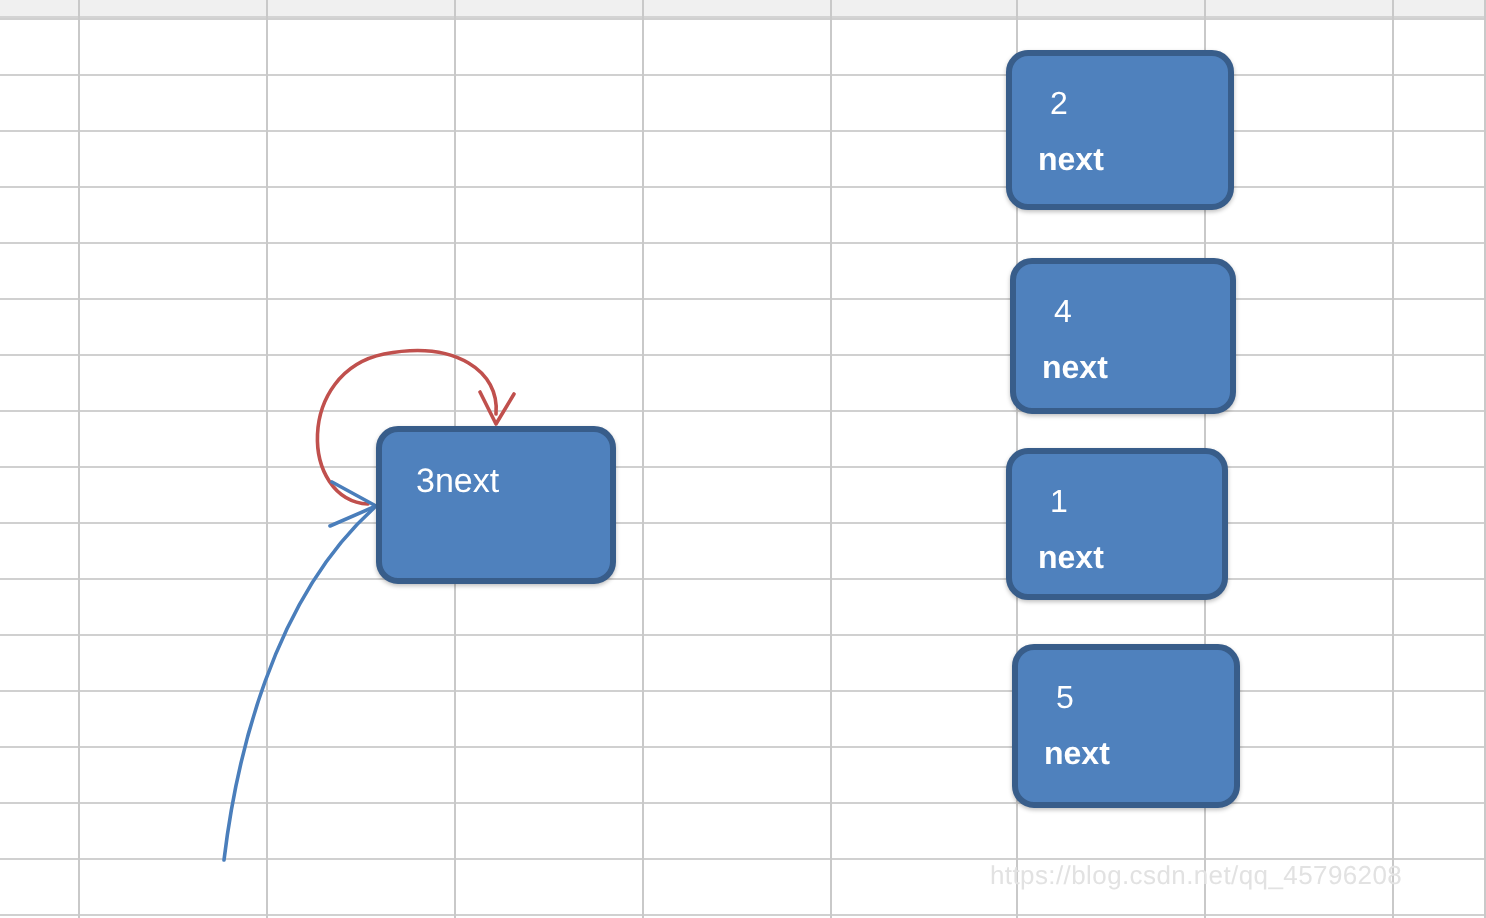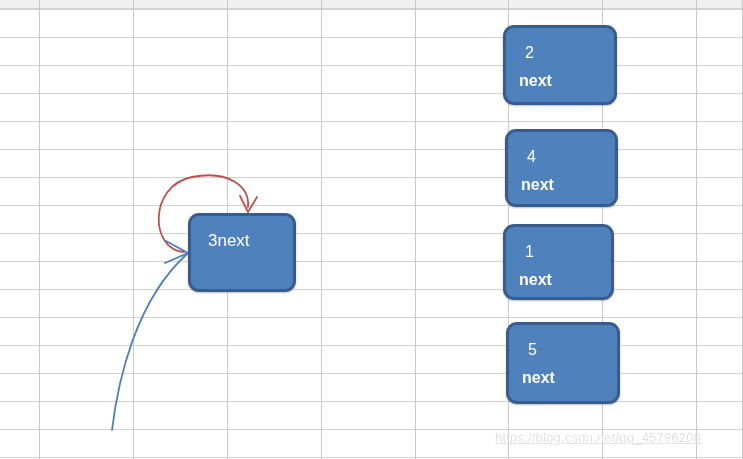--- a/index.html
+++ b/index.html
@@ -90,21 +90,20 @@
   #watermark {
     position: absolute;
     z-index: 3;
     left: 495px;
     top: 430px;
     font-size: 13px;
     letter-spacing: 0.2px;
     color: #e2e2e2;
     white-space: nowrap;
     user-select: none;
-    text-decoration: underline;
   }
 </style>
 </head>
 <body>
 
 <div id="canvas">
 
   <div id="grid-layer">
     <div class="grid-top-strip"></div>
   <div class="grid-hline" style="top: 9px; background: rgb(208, 208, 208);"></div>
@@ -139,21 +138,21 @@
     <g>
       <path id="red-path" fill="none" stroke="#c0504d" stroke-width="1.8" stroke-linecap="round" d="M 184 252 C 150 250 148 186 192 177 C 228 170 250 186 248 207"></path>
       <path id="red-head" fill="none" stroke="#c0504d" stroke-width="1.8" stroke-linecap="round" stroke-linejoin="round" d="M 240 196 L 248 212 L 257 197"></path>
     </g>
     <g>
       <path id="blue-path" fill="none" stroke="#4a7ebb" stroke-width="1.8" stroke-linecap="round" d="M 112 430 C 118 380 136 300 187 254"></path>
       <path id="blue-head" fill="none" stroke="#4a7ebb" stroke-width="1.8" stroke-linecap="round" stroke-linejoin="round" d="M 166 241 L 188 253 L 165 263"></path>
     </g>
   </svg>
 
-  <div class="node-box" id="node-current" style="left: 188px; top: 213px; width: 108px; height: 79px; background: rgb(79, 129, 189); border-color: rgb(56, 93, 138); color: rgb(255, 255, 255);">
+  <div class="node-box" id="node-current" style="left: 188px; top: 213px; width: 120px; height: 79px; background: rgb(79, 129, 189); border-color: rgb(56, 93, 138); color: rgb(255, 255, 255);">
     <span class="node-inline">3next</span>
   </div>
 
   <div class="node-box" id="node-list-0" style="left: 503px; top: 25px; width: 114px; height: 80px; background: rgb(79, 129, 189); border-color: rgb(56, 93, 138); color: rgb(255, 255, 255);">
     <span class="node-line node-val">2</span>
     <span class="node-line node-next">next</span>
   </div>
 
   <div class="node-box" id="node-list-1" style="left: 505px; top: 129px; width: 113px; height: 78px; background: rgb(79, 129, 189); border-color: rgb(56, 93, 138); color: rgb(255, 255, 255);">
     <span class="node-line node-val">4</span>

